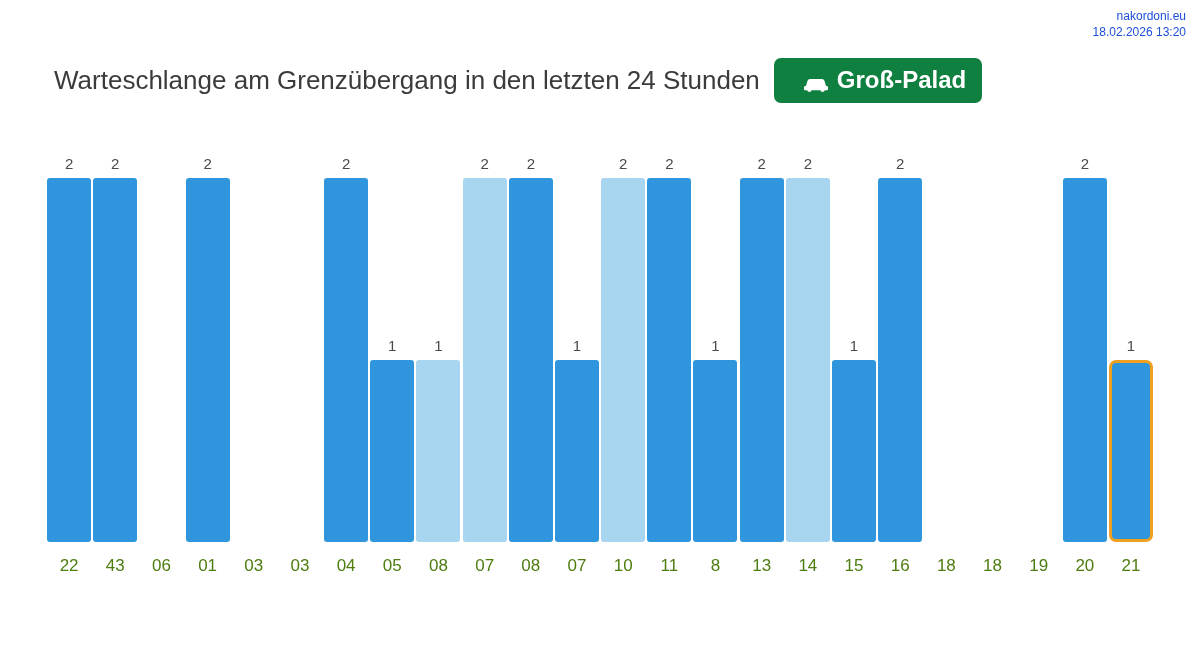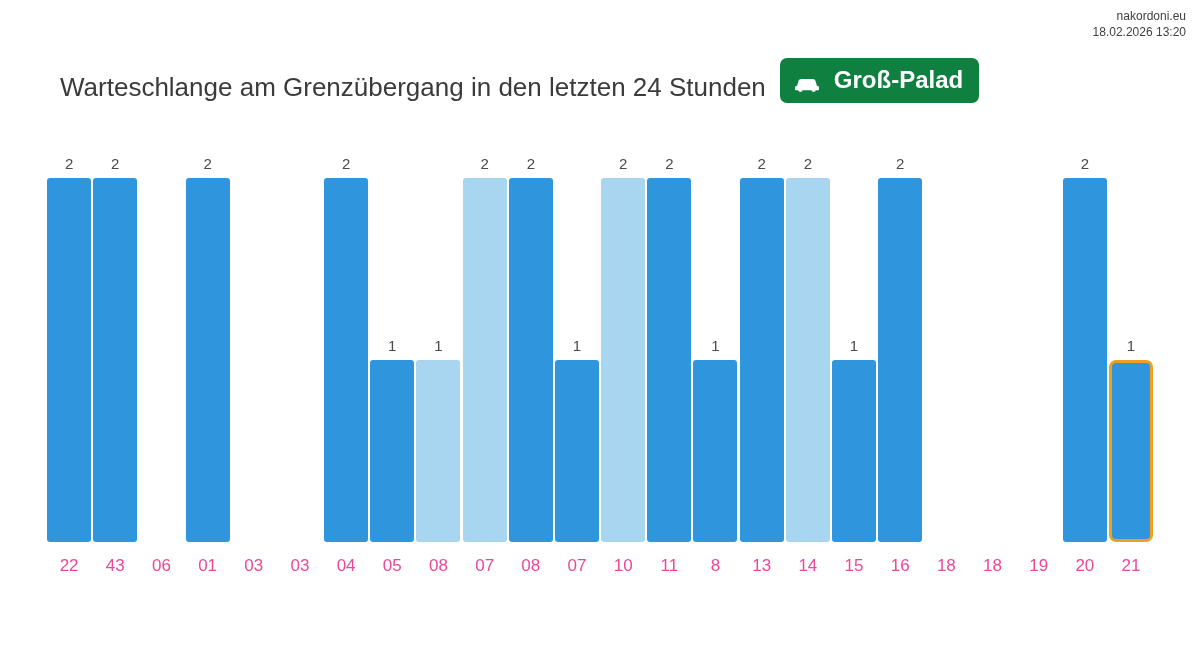--- a/index.html
+++ b/index.html
@@ -15,45 +15,45 @@
     position: relative;
     overflow: hidden;
   }
   .watermark {
     position: absolute;
     top: 8px;
     right: 14px;
     text-align: right;
     font-size: 12px;
     line-height: 16px;
-    color: #404040;
+    color: #1d4ed8;
   }
   .title-row {
     position: absolute;
     top: 58px;
-    left: 60px;
+    left: 54px;
     right: 56px;
     display: flex;
-    align-items: flex-end;
+    align-items: center;
     gap: 14px;
   }
   .title-text {
     font-size: 26px;
     font-weight: normal;
     color: #3b3b3b;
     white-space: nowrap;
   }
   .badge {
     display: inline-flex;
     align-items: center;
-    gap: 14px;
+    gap: 8px;
     background: #0f8040;
     color: #ffffff;
     border-radius: 7px;
-    padding: 8px 16px 9px 14px;
+    padding: 8px 16px 9px 29px;
     font-size: 24px;
     font-weight: bold;
     white-space: nowrap;
   }
   .badge .car-icon {
     display: inline-block;
     width: 26px;
     height: 18px;
     position: relative;
   }
@@ -102,21 +102,21 @@
     position: absolute;
     left: 46px;
     top: 556px;
     width: 1108px;
     display: flex;
   }
   .axis-tick {
     flex: 1 1 0;
     text-align: center;
     font-size: 17px;
-    color: #ec4899;
+    color: #4d7c0f;
   }
 </style>
 </head>
 <body>
 
 <div class="watermark">
   <div>nakordoni.eu</div>
   <div>18.02.2026 13:20</div>
 </div>
 

